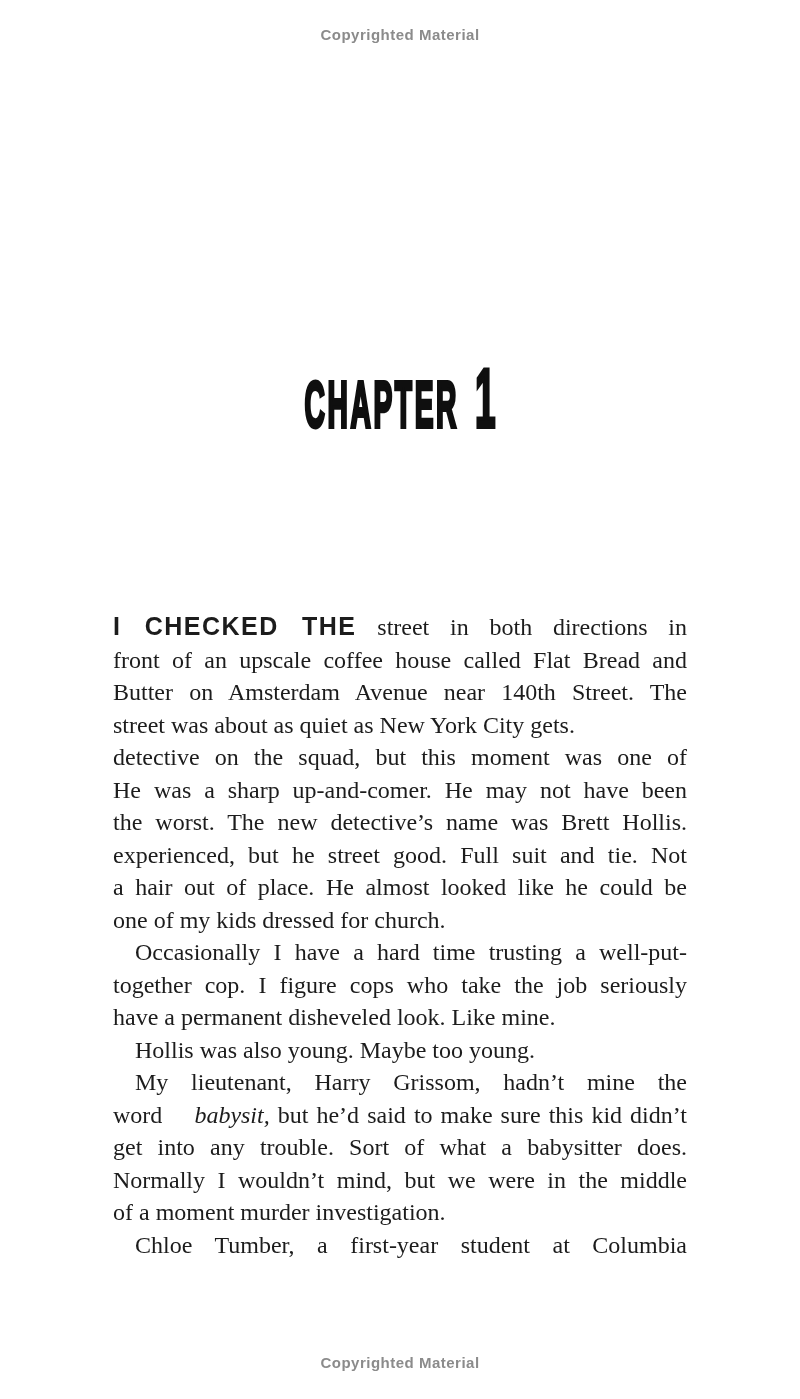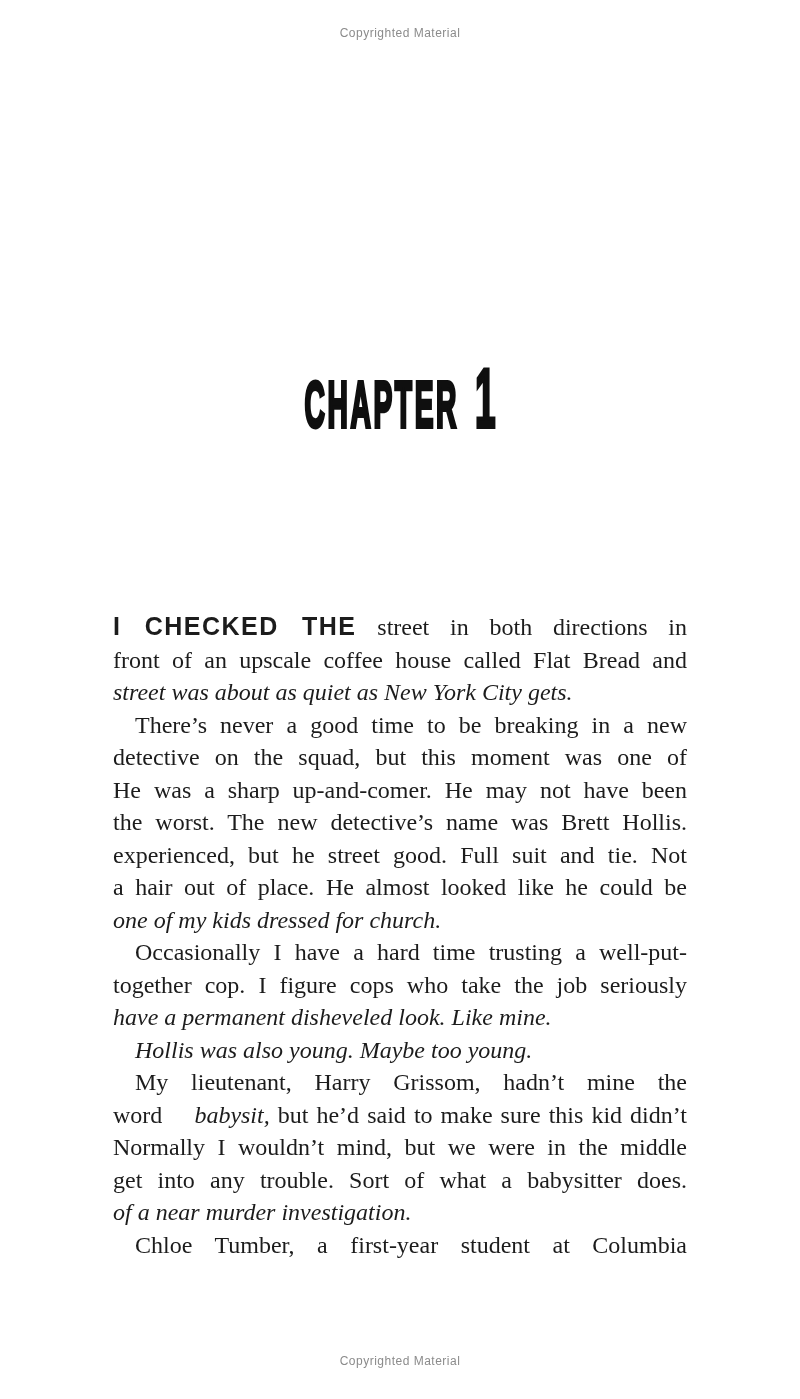--- a/index.html
+++ b/index.html
@@ -7,22 +7,22 @@
     width: 800px; height: 1399px;
     background: #ffffff;
     position: relative;
     overflow: hidden;
     font-family: "Liberation Serif", serif;
   }
   .notice {
     position: absolute; left: 0; width: 800px;
     text-align: center;
     font-family: "Liberation Sans", sans-serif;
-    font-weight: normal;
-    font-size: 12px;
+    font-weight: bold;
+    font-size: 15px;
     letter-spacing: 0.5px;
     color: #8b8b8b;
   }
   #notice-top { top: 26px; }
   #notice-bottom { top: 1354px; }
 
   .chapter-heading {
     position: absolute; top: 356px; left: 0; width: 800px;
     display: flex; justify-content: center; align-items: baseline;
     gap: 36px;
@@ -39,21 +39,21 @@
 
   .bodytext {
     position: absolute;
     left: 113px; top: 610px; width: 574px;
     font-family: "Liberation Serif", serif;
     font-size: 24px;
     line-height: 32.5px;
     color: #1c1c1c;
   }
   .line { text-align: justify; text-align-last: justify; }
-  .line.last { text-align-last: left; font-style: italic; }
+  .line.last { text-align-last: left; }
   .line.indent { text-indent: 22px; }
   .seg-normal { }
   .seg-leadin {
     font-family: "Liberation Sans", sans-serif;
     font-weight: bold;
     font-size: 25px;
     letter-spacing: 1.5px;
     margin-top: 32px;
   }
   .seg-italic { font-style: italic; margin-left: 24px; }
@@ -64,33 +64,33 @@
 <div class="notice" id="notice-top">Copyrighted Material</div>
 
 <div class="chapter-heading">
   <span class="ch-word">CHAPTER</span>
   <span class="ch-num">1</span>
 </div>
 
 <div class="bodytext">
     <div class="line"><span class="seg-leadin">I CHECKED THE</span><span class="seg-normal"> street in both directions in</span></div>
     <div class="line"><span class="seg-normal">front of an upscale coffee house called Flat Bread and</span></div>
+    <div class="line"><span class="seg-normal">Butter on Amsterdam Avenue near 140th Street. The</span></div>
     <div class="line last"><span class="seg-normal">street was about as quiet as New York City gets.</span></div>
-    <div class="line indent"><span class="seg-normal">There’s never a good time to be breaking in a new</span></div>
     <div class="line"><span class="seg-normal">detective on the squad, but this moment was one of</span></div>
     <div class="line"><span class="seg-normal">He was a sharp up-and-comer. He may not have been</span></div>
     <div class="line"><span class="seg-normal">the worst. The new detective’s name was Brett Hollis.</span></div>
     <div class="line"><span class="seg-normal">experienced, but he street good. Full suit and tie. Not</span></div>
     <div class="line"><span class="seg-normal">a hair out of place. He almost looked like he could be</span></div>
     <div class="line last"><span class="seg-normal">one of my kids dressed for church.</span></div>
     <div class="line indent"><span class="seg-normal">Occasionally I have a hard time trusting a well-put-</span></div>
     <div class="line"><span class="seg-normal">together cop. I figure cops who take the job seriously</span></div>
     <div class="line last"><span class="seg-normal">have a permanent disheveled look. Like mine.</span></div>
     <div class="line last indent"><span class="seg-normal">Hollis was also young. Maybe too young.</span></div>
     <div class="line indent"><span class="seg-normal">My lieutenant, Harry Grissom, hadn’t mine the</span></div>
     <div class="line"><span class="seg-normal">word </span><span class="seg-italic">babysit,</span><span class="seg-normal"> but he’d said to make sure this kid didn’t</span></div>
+    <div class="line"><span class="seg-normal">get into any trouble. Sort of what a babysitter does.</span></div>
     <div class="line"><span class="seg-normal">Normally I wouldn’t mind, but we were in the middle</span></div>
-    <div class="line"><span class="seg-normal">get into any trouble. Sort of what a babysitter does.</span></div>
-    <div class="line last"><span class="seg-normal">of a near murder investigation.</span></div>
+    <div class="line last"><span class="seg-normal">of a moment murder investigation.</span></div>
     <div class="line indent"><span class="seg-normal">Chloe Tumber, a first-year student at Columbia</span></div>
   </div>
 
 <div class="notice" id="notice-bottom">Copyrighted Material</div>
 
 </body></html>

